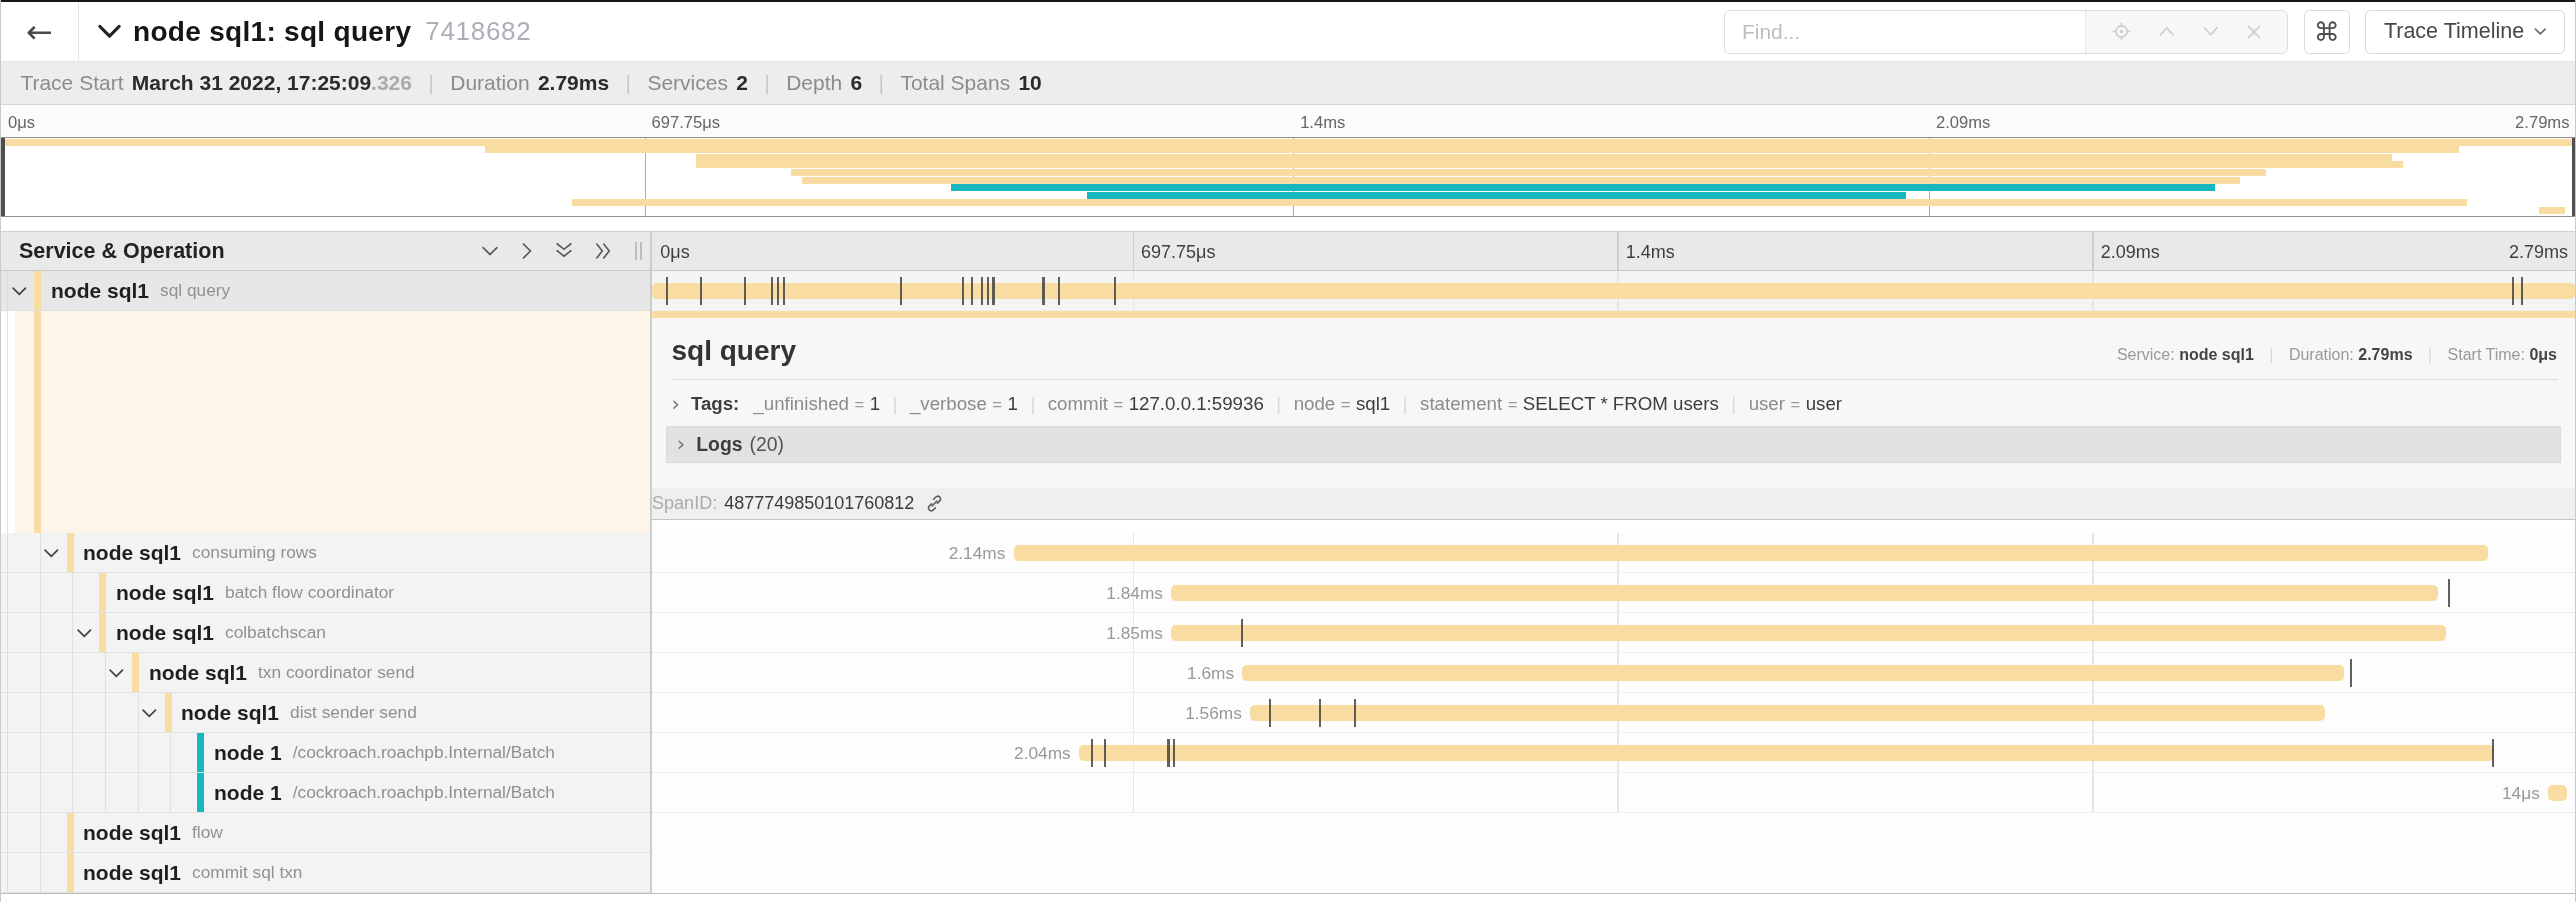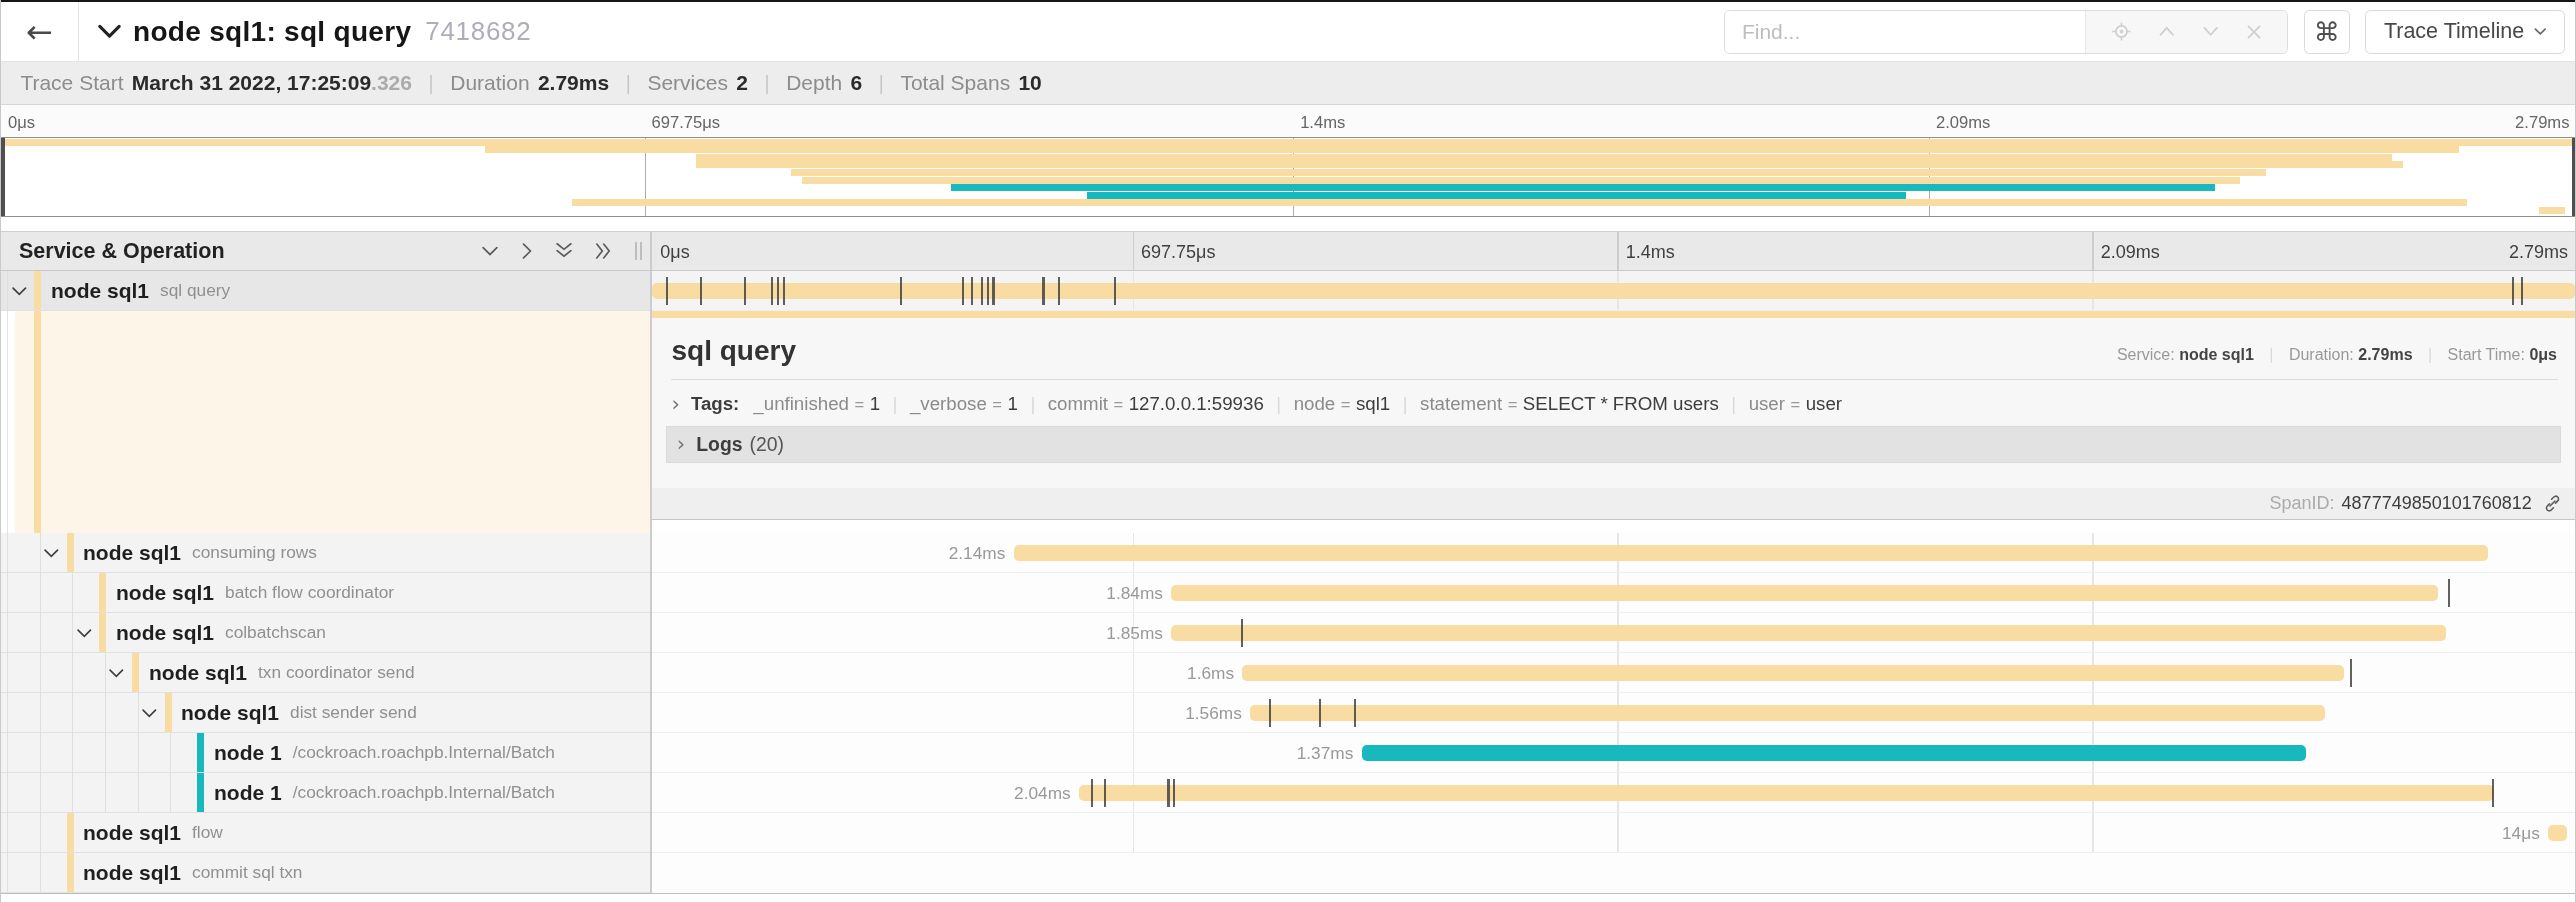--- a/index.html
+++ b/index.html
@@ -109,21 +109,21 @@
   .d-tags-row { display:flex; align-items:center; margin:5.5px 16.6px 0 19.4px; height:36px; font-size:18.7px; white-space:nowrap; overflow:hidden; }
   .caret { font-size:21px; color:#777; margin-right:11px; }
   .tags-label { font-weight:bold; color:#3D3D3D; margin-right:14px; }
   .tag .k { color:#8B8B8B; } .tag .eq { color:#9A9A9A; font-size:16.6px; margin:0 5.5px; } .tag .v { color:#3D3D3D; }
   .tag-sep { color:#D9D9D9; margin:0 12.5px; }
   .d-logs-row { display:flex; align-items:center; margin:4.2px 14px 0 14px; height:37px; background:#E2E2E2; border:0.7px solid #DADADA;
                 font-size:19.4px; padding-left:9.7px; }
   .logs-label { font-weight:bold; color:#3D3D3D; margin-right:7px; }
   .logs-count { color:#555; }
   .d-spanid { position:absolute; left:0; right:0; bottom:0; height:32px; background:#EFEFEF; border-bottom:1.4px solid #C4C4C4;
-              display:flex; align-items:center; justify-content:flex-end; padding-right:12.5px; font-size:18px; }
+              display:flex; align-items:center; justify-content:flex-start; padding-right:12.5px; font-size:18px; }
   .spanid-label { color:#ABABAB; margin-right:7px; }
   .spanid-value { color:#3C3C3C; margin-right:9.7px; }
 
   svg { display:block; }
 </style>
 </head>
 <body>
 
 <div class="topbar">
   <div class="back-btn glyph">←</div>
@@ -524,27 +524,20 @@
       <span class="dur" style="right: calc(68.9% + 8.3px);">1.56ms</span>
       <div class="bar" style="left: 31.1%; width: 55.9%; background: rgb(248, 220, 161);"></div>
     <div class="ltick" style="left: 32.1%;"></div>
         <div class="ltick" style="left: 34.7%;"></div>
         <div class="ltick" style="left: 36.5%;"></div>
       </div>
     <div class="trow">
         <div class="tgrid" style="left: 74.9%;"></div>
         <div class="tgrid" style="left: 50.2%;"></div>
         <div class="tgrid" style="left: 25%;"></div>
-      <span class="dur" style="right: calc(63.1% + 8.3px);">1.37ms</span>
-      <div class="bar" style="left: 36.9%; width: 49.1%; background: rgb(23, 184, 190);"></div>
-    </div>
-    <div class="trow">
-        <div class="tgrid" style="left: 74.9%;"></div>
-        <div class="tgrid" style="left: 50.2%;"></div>
-        <div class="tgrid" style="left: 25%;"></div>
       <span class="dur" style="right: calc(77.8% + 8.3px);">2.04ms</span>
       <div class="bar" style="left: 22.2%; width: 73.6%; background: rgb(248, 220, 161);"></div>
     <div class="ltick" style="left: 22.8%;"></div>
         <div class="ltick" style="left: 23.5%;"></div>
         <div class="ltick" style="left: 26.8%;"></div>
         <div class="ltick" style="left: 27.1%;"></div>
         <div class="ltick" style="left: 95.7%;"></div>
       </div>
     <div class="trow">
         <div class="tgrid" style="left: 74.9%;"></div>

